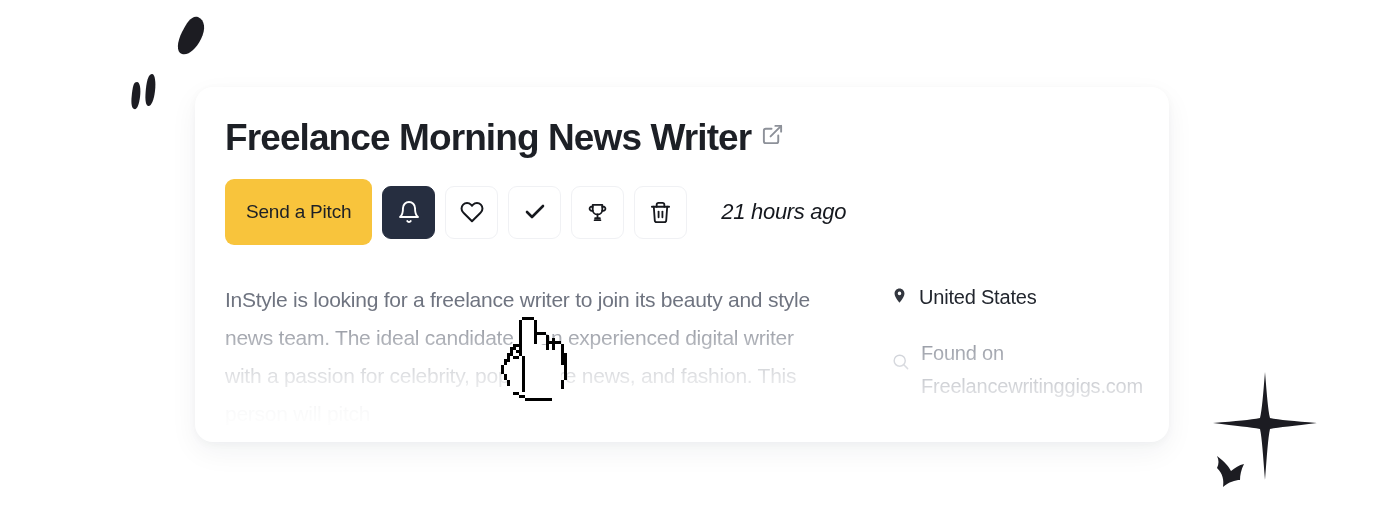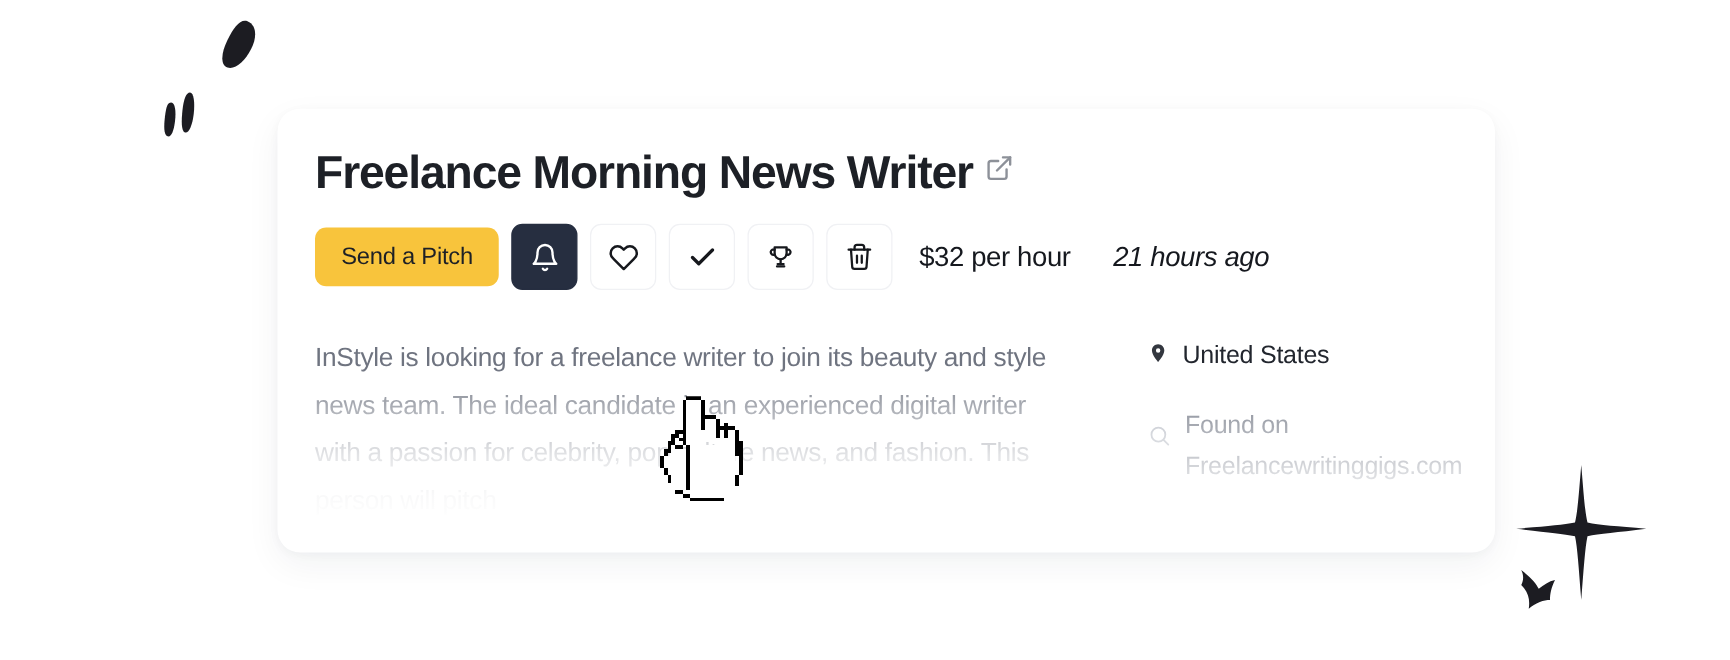--- a/index.html
+++ b/index.html
@@ -17,21 +17,21 @@
   }
 
   
   .doodle { position: absolute; pointer-events: none; }
   #doodle-top-left   { left: 130px; top: 12px;  width: 110px; height: 105px; }
   #doodle-bottom-right { left: 1195px; top: 370px; width: 130px; height: 125px; }
 
   
   .card {
     position: absolute;
-    left: 222px;
+    left: 195px;
     top: 87px;
     width: 974px;
     height: 355px;
     background: #ffffff;
     border-radius: 18px;
     box-shadow: 0 10px 28px rgba(25, 32, 56, 0.055),
                 0 2px 8px rgba(25, 32, 56, 0.035);
     overflow: hidden;
   }
 
@@ -69,21 +69,21 @@
     align-items: center;
     gap: 10px;
     margin-top: 21px;
   }
 
   .pitch-btn {
     background: #F8C43C;
     color: #1d2026;
     border: none;
     border-radius: 9px;
-    height: 47px;
+    height: 66px;
     padding: 0 21px;
     font-size: 19px;
     font-family: "Liberation Sans", sans-serif;
     letter-spacing: -0.2px;
     cursor: pointer;
   }
 
   .icon-btn {
     width: 53px;
     height: 53px;
@@ -281,21 +281,20 @@
       <div class="icon-btn">
         <svg width="23" height="23" viewBox="0 0 24 24" fill="none" stroke="#16181d" stroke-width="1.9" stroke-linecap="round" stroke-linejoin="round">
           <polyline points="3 6 5 6 21 6"></polyline>
           <path d="M19 6l-1 14a2 2 0 0 1-2 2H8a2 2 0 0 1-2-2L5 6"></path>
           <path d="M8 6V4a2 2 0 0 1 2-2h4a2 2 0 0 1 2 2v2"></path>
           <line x1="10" y1="11" x2="10" y2="17"></line>
           <line x1="14" y1="11" x2="14" y2="17"></line>
         </svg>
       </div>
 
-      <span class="meta-text meta-rate">$32 per hour</span>
       <span class="meta-text meta-age">21 hours ago</span>
     </div>
 
     <div class="content-split">
 
       <div class="description-col">
         <p class="description">InStyle is looking for a freelance writer to join its beauty and style news team. The ideal candidate is an experienced digital writer with a passion for celebrity, pop culture news, and fashion. This person will pitch</p>
         <div class="fade-mask"></div>
       </div>
 

